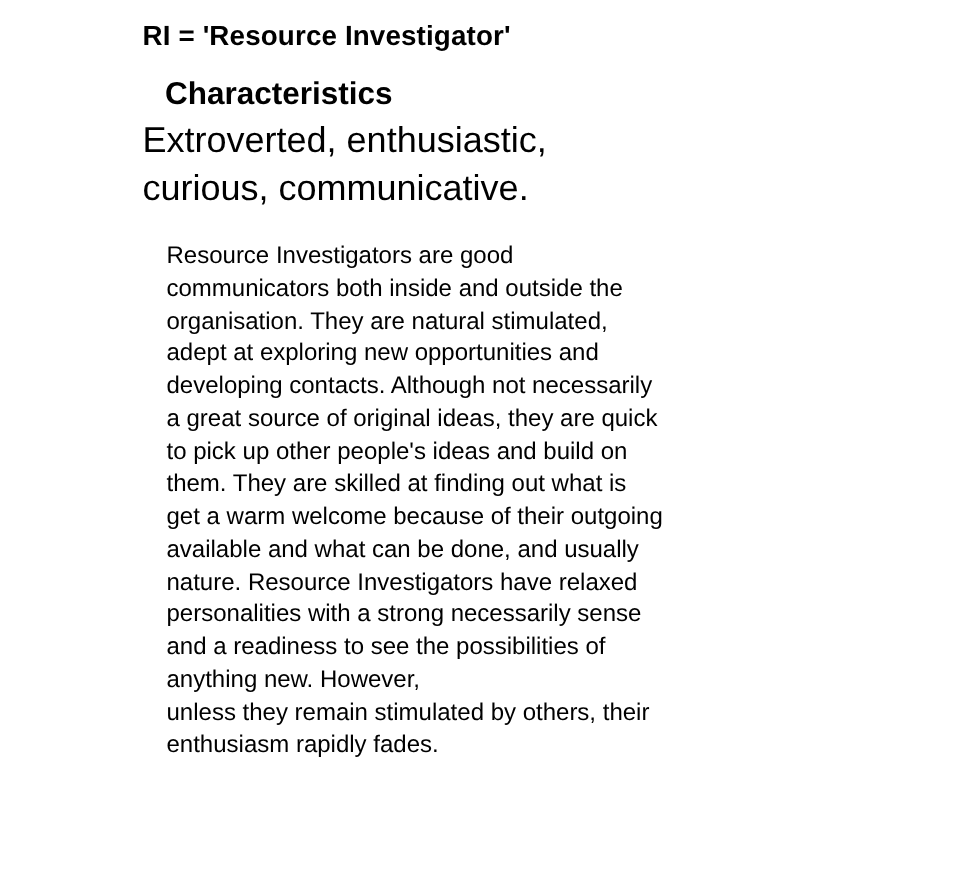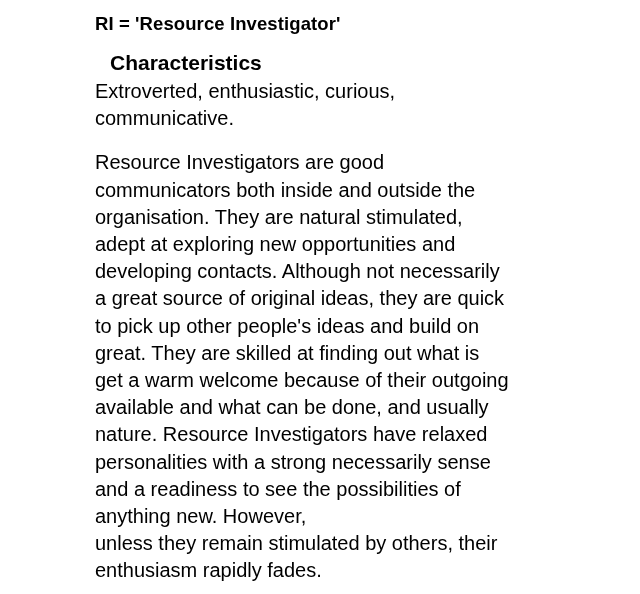--- a/index.html
+++ b/index.html
@@ -27,29 +27,29 @@
     margin: 0 0 12px 0;
     letter-spacing: 0.1px;
   }
   .section-heading {
     font-size: 21px;
     font-weight: bold;
     line-height: 1.3;
     margin: 0 0 2px 15px;
   }
   .traits {
-    font-size: 20px;
+    font-size: 24px;
     line-height: 1.33;
     margin: 0 0 18px 0;
     max-width: 360px;
   }
   .body-text {
-    font-size: 20px;
+    font-size: 16px;
     line-height: 1.36;
-    margin: 0;
+    margin: 16px;
     max-width: 460px;
   }
   .body-text .line {
     display: block;
     white-space: pre;
   }
 </style>
 </head>
 <body>
 
@@ -62,21 +62,21 @@
   <p class="traits">Extroverted, enthusiastic, curious, communicative.</p>
 
   <p class="body-text">
     <span class="line">Resource Investigators are good</span>
     <span class="line">communicators both inside and outside the</span>
     <span class="line">organisation. They are natural stimulated,</span>
     <span class="line">adept at exploring new opportunities and</span>
     <span class="line">developing contacts. Although not necessarily</span>
     <span class="line">a great source of original ideas, they are quick</span>
     <span class="line">to pick up other people's ideas and build on</span>
-    <span class="line">great. They are skilled at finding out what is</span>
+    <span class="line">them. They are skilled at finding out what is</span>
     <span class="line">get a warm welcome because of their outgoing</span>
     <span class="line">available and what can be done, and usually</span>
     <span class="line">nature. Resource Investigators have relaxed</span>
     <span class="line">personalities with a strong necessarily sense</span>
     <span class="line">and a readiness to see the possibilities of</span>
     <span class="line">anything new. However,</span>
     <span class="line">unless they remain stimulated by others, their</span>
     <span class="line">enthusiasm rapidly fades.</span>
   </p>
 

